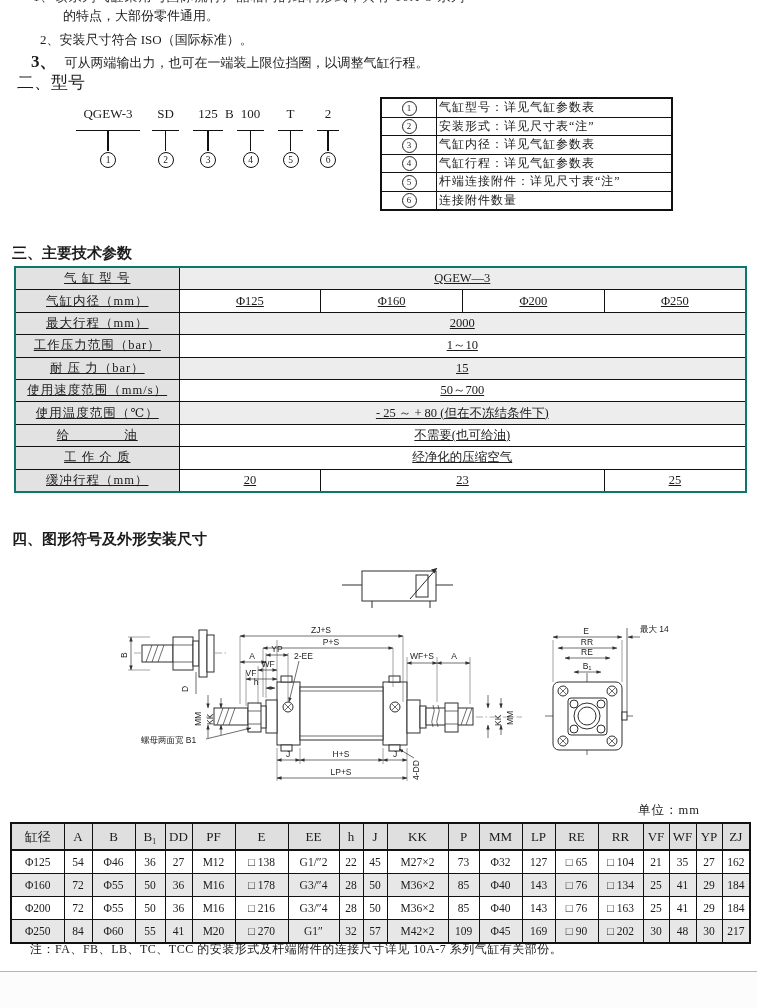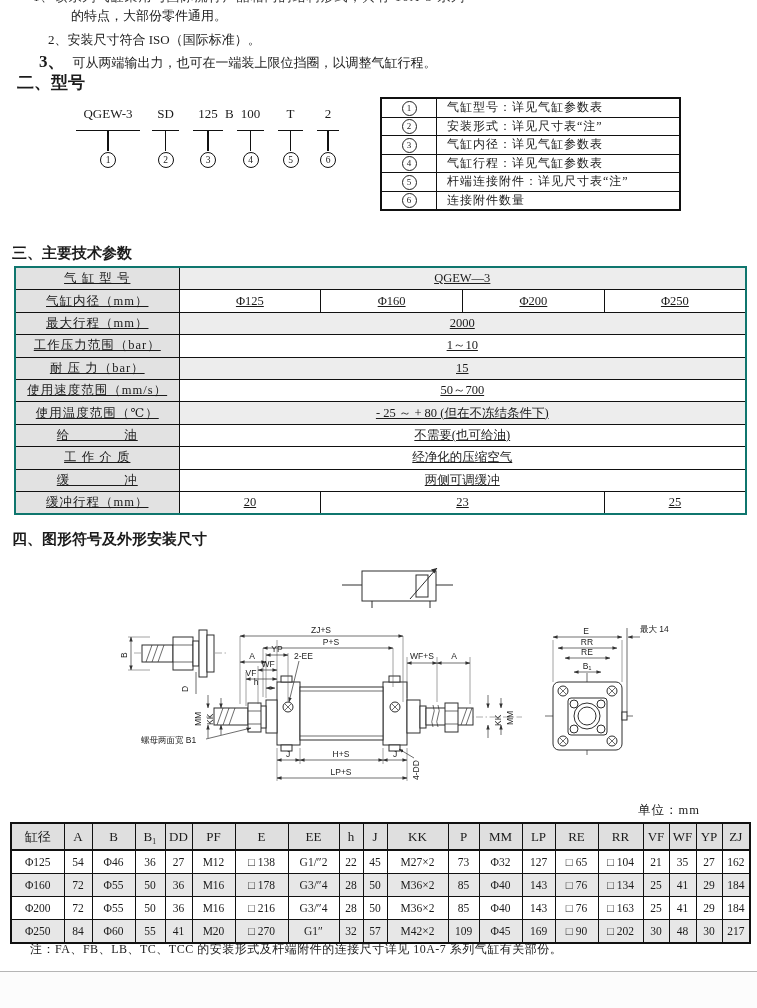--- a/index.html
+++ b/index.html
@@ -2,39 +2,39 @@
 <html><head>
 <meta charset="utf-8">
 <style>
   html,body{margin:0;padding:0;}
   body{width:757px;height:1008px;position:relative;background:#ffffff;overflow:hidden;
        font-family:"Liberation Serif","DejaVu Serif",serif;color:#1b1b1b;}
   .abs{position:absolute;}
   
   .clipline{left:33px;top:0;width:680px;height:5px;overflow:hidden;}
   .clipline span{display:block;margin-top:-12px;font-size:13px;color:#333;letter-spacing:1px;white-space:nowrap;}
-  .introline{font-size:13px;white-space:nowrap;margin-left:8px;}
+  .introline{font-size:13px;white-space:nowrap;}
   .big3{font-size:17px;font-weight:bold;margin-right:8px;}
   
-  .h-big{font-family:"Liberation Sans","DejaVu Sans",sans-serif;font-weight:bold;font-size:17px;}
+  .h-big{font-family:"Liberation Sans","DejaVu Sans",sans-serif;font-weight:normal;font-size:17px;}
   .h-mid{font-family:"Liberation Sans","DejaVu Sans",sans-serif;font-weight:bold;font-size:15px;}
   
   #modeldiag{left:76px;top:106px;width:280px;height:60px;}
   .mpart{position:absolute;top:0;text-align:center;}
   .mcode{font-size:13px;border-bottom:1.6px solid #111;padding:0 2px 8px 2px;white-space:nowrap;}
   .mtick{width:1.6px;height:20px;background:#111;margin:0 auto;}
   .mcirc{width:14px;height:14px;line-height:14px;border:1px solid #111;border-radius:50%;
          margin:1px auto 0 auto;font-size:9.5px;text-align:center;}
   .mafter{position:absolute;top:0;font-size:13px;}
   
   #legendtbl{left:380px;top:97px;border-collapse:collapse;}
   #legendtbl td{border:1px solid #111;height:17.5px;font-size:12px;padding:0 4px;}
   #legendtbl{border:2px solid #111;}
   #legendtbl td.lnum{width:46px;text-align:center;}
-  #legendtbl td.ldesc{width:228px;text-align:left;padding-left:10px;letter-spacing:1px;}
+  #legendtbl td.ldesc{width:228px;text-align:left;padding-left:2px;letter-spacing:1px;}
   .circ{display:inline-block;width:13px;height:13px;line-height:12px;border:1px solid #222;
         border-radius:50%;font-size:9px;text-align:center;vertical-align:middle;}
   
   #paramtbl{left:14px;top:266px;width:731px;border-collapse:collapse;table-layout:fixed;}
   #paramtbl td{border:1px solid #111;height:21.4px;font-size:12.5px;text-align:center;padding:0;}
   #paramtbl{border:2px solid #0f766e;text-decoration:underline;}
   #paramtbl td.plabel{background:#e2e2e2;letter-spacing:1px;}
   #paramtbl tr.gray td.pval{background:#ededed;}
   
   #drawing{left:0;top:552px;}
@@ -169,24 +169,20 @@
         <td class="plabel">使用温度范围（℃）</td>
         <td class="pval" colspan="4">- 25 ～ + 80 (但在不冻结条件下)</td>
       </tr>
       <tr>
         <td class="plabel">给　　　　油</td>
         <td class="pval" colspan="4">不需要(也可给油)</td>
       </tr>
       <tr>
         <td class="plabel">工 作 介 质</td>
         <td class="pval" colspan="4">经净化的压缩空气</td>
-      </tr>
-      <tr>
-        <td class="plabel">缓　　　　冲</td>
-        <td class="pval" colspan="4">两侧可调缓冲</td>
       </tr>
       <tr>
         <td class="plabel">缓冲行程（mm）</td>
         <td class="pval">20</td>
         <td class="pval" colspan="2">23</td>
         <td class="pval">25</td>
       </tr>
     </tbody>
 </table>
 

